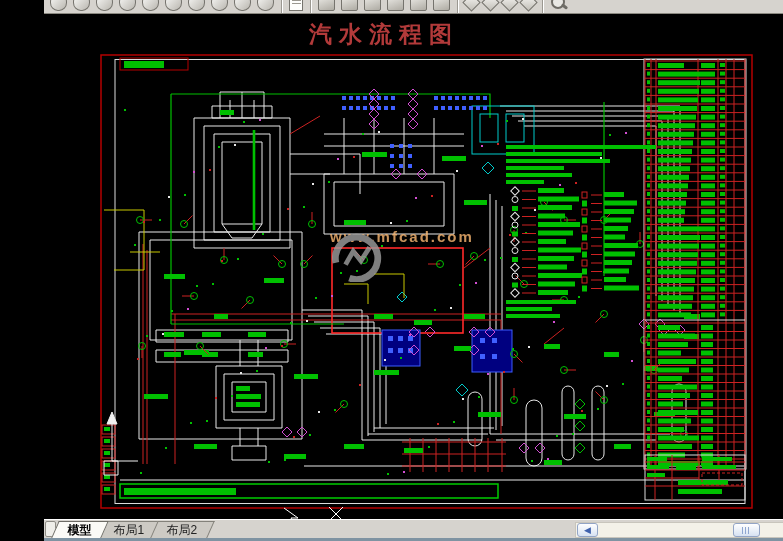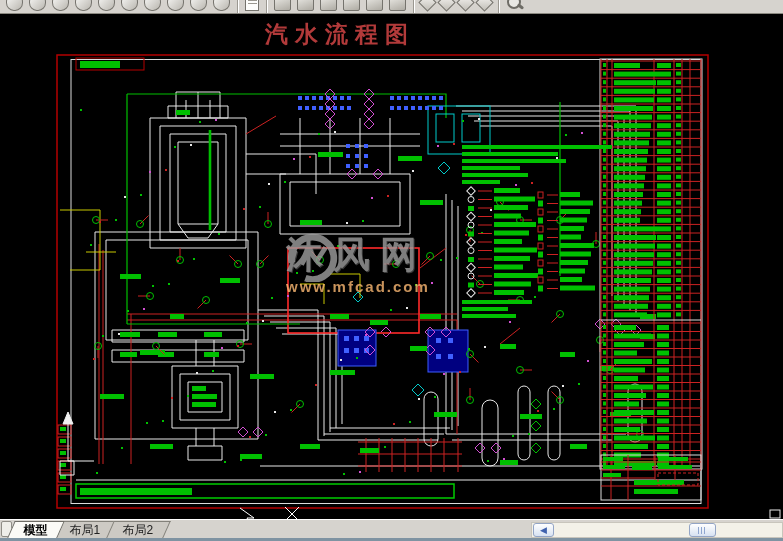--- a/index.html
+++ b/index.html
@@ -1,18 +1,18 @@
 <!DOCTYPE html>
 <html><head>
 <meta charset="utf-8">
 <style>
   * { margin:0; padding:0; box-sizing:border-box; }
   html,body { width:783px; height:541px; overflow:hidden; background:#000;
     font-family:"Liberation Sans","DejaVu Sans",sans-serif; }
-  .app { position:relative; width:720px; height:541px; background:#000; }
+  .app { position:relative; width:720px; height:541px; background:#000;margin-left:44px; }
 
   
   .toolbar { position:absolute; left:0; top:0; width:783px; height:14px;
     background:#d6d3ce; border-bottom:1px solid #8a8880; overflow:hidden;
     display:flex; align-items:flex-start; }
   .ti { flex:0 0 auto; margin-top:-7px; margin-left:6px; width:17px; height:18px; position:relative; }
   .ti-cyl  { border:1px solid #75736d; border-radius:50% 50% 46% 46%;
     background:linear-gradient(135deg,#fbfbf9,#b9b6af); }
   .ti-box  { border:1px solid #75736d; background:linear-gradient(160deg,#f4f3ef,#aeaba3);
     border-radius:2px; }
@@ -834,21 +834,20 @@
     </svg>
 
     <div class="dwg-title">汽水流程图</div>
 
     <div class="watermark">
       <svg class="wm-logo" viewBox="0 0 60 54">
         <path d="M6,34 a22,22 0 1 1 14,16" fill="none" stroke="#9f9f9f" stroke-width="7"></path>
         <path d="M16,36 l8,-14 8,10 9,-14" fill="none" stroke="#9f9f9f" stroke-width="5"></path>
       </svg>
       <div class="wm-text">
-        <div class="wm-brand">沐风网</div>
         <div class="wm-url">www.mfcad.com</div>
       </div>
     </div>
   </div>
 
   <div class="bottombar">
     <div class="tabnav"></div>
     <div class="tabs" id="tabs">
         <div class="tab active">
           <span>模型</span>

